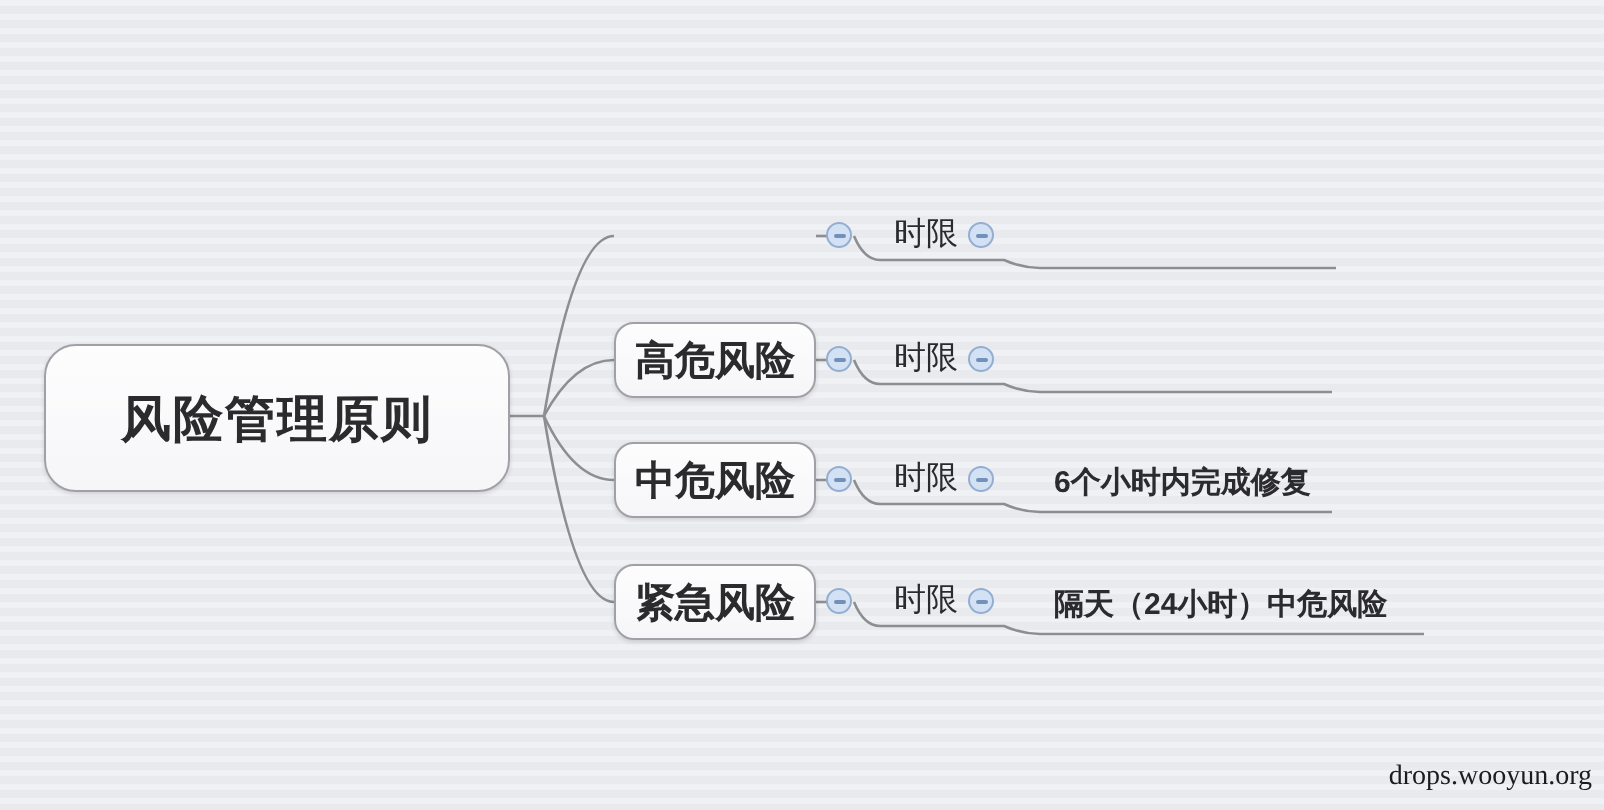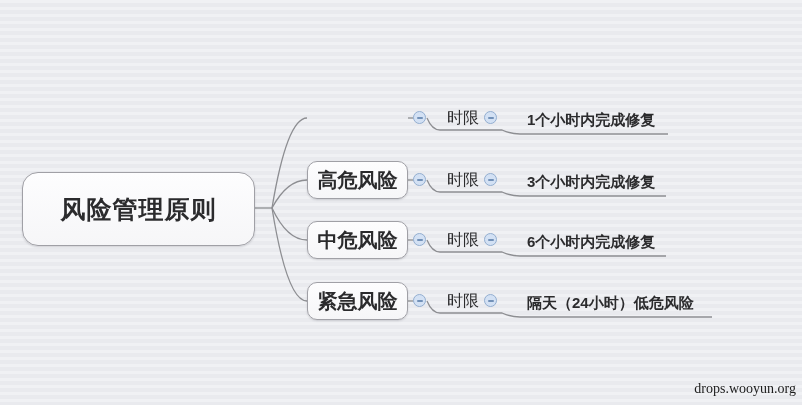--- a/index.html
+++ b/index.html
@@ -80,35 +80,33 @@
 
     <path d="M 408 301 L 414 301"></path>
     <path d="M 427 301 Q 432 313 440 313 L 502 313 Q 511 317 520 317 L 712 317"></path>
   </svg>
 
   <div class="topic root-topic">风险管理原则</div>
 
   <div class="collapse" style="left:413px;top:111px"></div>
   <div class="attr-label" style="top:108px">时限</div>
   <div class="collapse" style="left:484px;top:111px"></div>
-  <div class="leaf-label" style="top:110px">1个小时内完成修复</div>
 
   <div class="topic branch-topic" style="top:161px">高危风险</div>
   <div class="collapse" style="left:413px;top:173px"></div>
   <div class="attr-label" style="top:170px">时限</div>
   <div class="collapse" style="left:484px;top:173px"></div>
-  <div class="leaf-label" style="top:172px">3个小时内完成修复</div>
 
   <div class="topic branch-topic" style="top:221px">中危风险</div>
   <div class="collapse" style="left:413px;top:233px"></div>
   <div class="attr-label" style="top:230px">时限</div>
   <div class="collapse" style="left:484px;top:233px"></div>
   <div class="leaf-label" style="top:232px">6个小时内完成修复</div>
 
   <div class="topic branch-topic" style="top:282px">紧急风险</div>
   <div class="collapse" style="left:413px;top:294px"></div>
   <div class="attr-label" style="top:291px">时限</div>
   <div class="collapse" style="left:484px;top:294px"></div>
-  <div class="leaf-label" style="top:293px">隔天（24小时）低危风险</div>
+  <div class="leaf-label" style="top:293px">隔天（24小时）中危风险</div>
 
   <div class="watermark">drops.wooyun.org</div>
 
 </div>
 
 </body></html>

